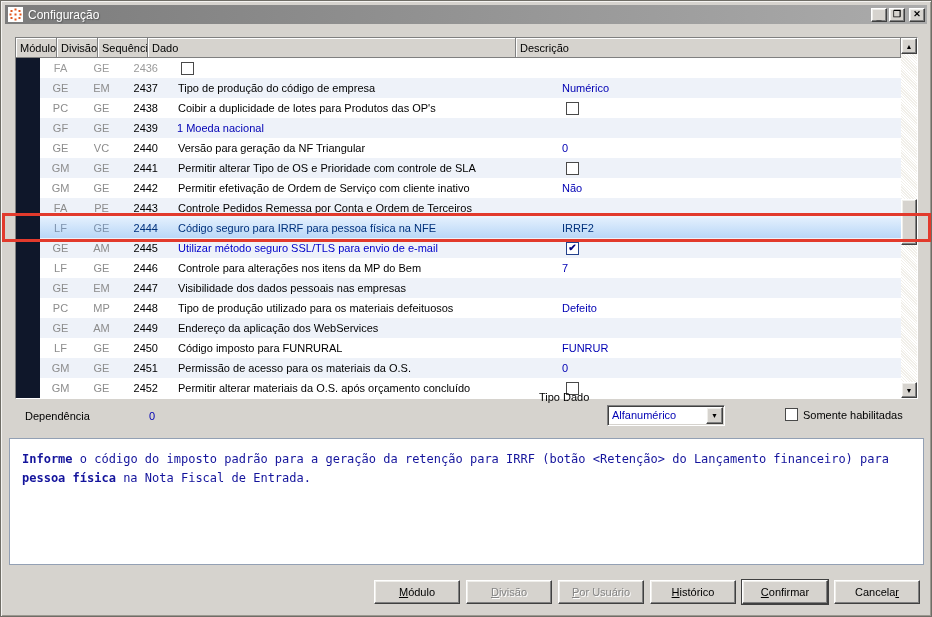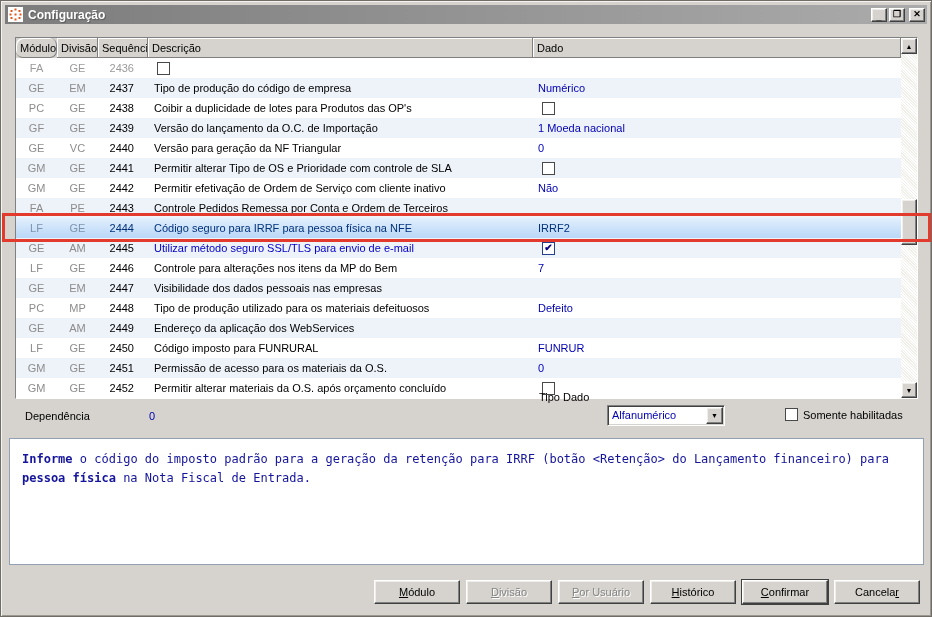--- a/index.html
+++ b/index.html
@@ -9,21 +9,21 @@
     border:1px solid #6f6d66;
     box-shadow:inset 1px 1px 0 #f4f3f1, inset -1px -1px 0 #9b9890;
     font-family:"Liberation Sans",sans-serif;overflow:hidden;
   }
   .titlebar{
     position:absolute;left:4px;top:4px;right:4px;height:19px;
     background:linear-gradient(to right,#7c7c7c,#ababab);
     display:flex;align-items:center;padding:0 2px;
   }
   .title-icon{width:15px;height:15px;background:#fff;display:flex;align-items:center;justify-content:center;margin-left:1px;flex:0 0 auto;}
-  .title-text{color:#ffffff;font-weight:bold;font-size:12px;margin-left:5px;text-shadow:1px 1px 1px #5a5a5a;white-space:nowrap;}
+  .title-text{color:#ffffff;font-weight:normal;font-size:12px;margin-left:5px;text-shadow:1px 1px 1px #5a5a5a;white-space:nowrap;}
   .win-btns{margin-left:auto;display:flex;gap:2px;}
   .win-btn{
     width:16px;height:14px;background:#d6d3ce;
     border:1px solid;border-color:#ffffff #404040 #404040 #ffffff;
     box-shadow:inset -1px -1px 0 #808080, inset 1px 1px 0 #efeeea;
     display:flex;align-items:center;justify-content:center;
     font-size:9px;font-weight:bold;color:#000;line-height:1;
   }
   .glyph-min{margin-top:6px;}
   
@@ -32,22 +32,22 @@
     background:#ffffff;border:1px solid;border-color:#808080 #ffffff #ffffff #808080;
     display:flex;
   }
   .grid{width:885px;display:flex;flex-direction:column;}
   .hdr-row{height:20px;display:flex;background:#d6d3ce;flex:0 0 auto;}
   .hdr-cell{
     font-size:11px;color:#000;padding:4px 0 0 4px;white-space:nowrap;overflow:hidden;
     border-right:1px solid #808080;border-bottom:1px solid #808080;
     box-shadow:inset 1px 1px 0 #ffffff;
   }
-  .w-mod{width:41px;border-radius:7px;}.w-div{width:41px;}.w-seq{width:50px;}.w-desc{width:385px;}.w-dado{flex:1;}
-  .gbody{flex:1;background:#0ea5e9;overflow:hidden;}
+  .w-mod{width:41px;}.w-div{width:41px;}.w-seq{width:50px;}.w-desc{width:385px;}.w-dado{flex:1;}
+  .gbody{flex:1;background:#0f172a;overflow:hidden;padding-left:24px;}
   .row{height:20px;display:flex;align-items:center;font-size:11px;background:#fff;}
   .row.alt{background:#eef2f9;}
   .row.sel{background:linear-gradient(#e2effd,#b9d7f7);}
   .c-mod{width:41px;text-align:center;color:#8c8c8c;}
   .c-div{width:41px;text-align:center;color:#8c8c8c;}
   .c-seq{width:50px;text-align:right;padding-right:14px;color:#000;}
   .c-desc{width:385px;padding-left:6px;color:#000;white-space:nowrap;overflow:hidden;}
   .c-dado{flex:1;padding-left:5px;color:#0000b4;white-space:nowrap;overflow:hidden;display:flex;align-items:center;}
   .row.struck .c-mod,.row.struck .c-div,.row.struck .c-seq,.row.struck .c-desc{color:#9a9a9a;}
   .row.struck .c-desc{text-decoration:line-through;}
@@ -143,22 +143,22 @@
         </div>
       </div>
   </div>
 
   <div class="table-wrap">
     <div class="grid">
       <div class="hdr-row">
         <div class="hdr-cell w-mod">Módulo</div>
         <div class="hdr-cell w-div">Divisão</div>
         <div class="hdr-cell w-seq">Sequência</div>
+        <div class="hdr-cell w-dado">Dado</div>
         <div class="hdr-cell w-desc">Descrição</div>
-        <div class="hdr-cell w-dado">Dado</div>
       </div>
       <div class="gbody">
           <div class="row struck">
             <div class="c-mod">FA</div>
             <div class="c-div">GE</div>
             <div class="c-seq">2436</div>
             <div class="c-dado">
               <span class="cb"></span>
             </div>
           </div>
@@ -175,21 +175,20 @@
             <div class="c-seq">2438</div>
             <div class="c-desc">Coibir a duplicidade de lotes para Produtos das OP's</div>
             <div class="c-dado">
               <span class="cb"></span>
             </div>
           </div>
           <div class="row alt">
             <div class="c-mod">GF</div>
             <div class="c-div">GE</div>
             <div class="c-seq">2439</div>
-            <div class="c-desc">Versão do lançamento da O.C. de Importação</div>
             <div class="c-dado">1 Moeda nacional</div>
           </div>
           <div class="row">
             <div class="c-mod">GE</div>
             <div class="c-div">VC</div>
             <div class="c-seq">2440</div>
             <div class="c-desc">Versão para geração da NF Triangular</div>
             <div class="c-dado">0</div>
           </div>
           <div class="row alt">

